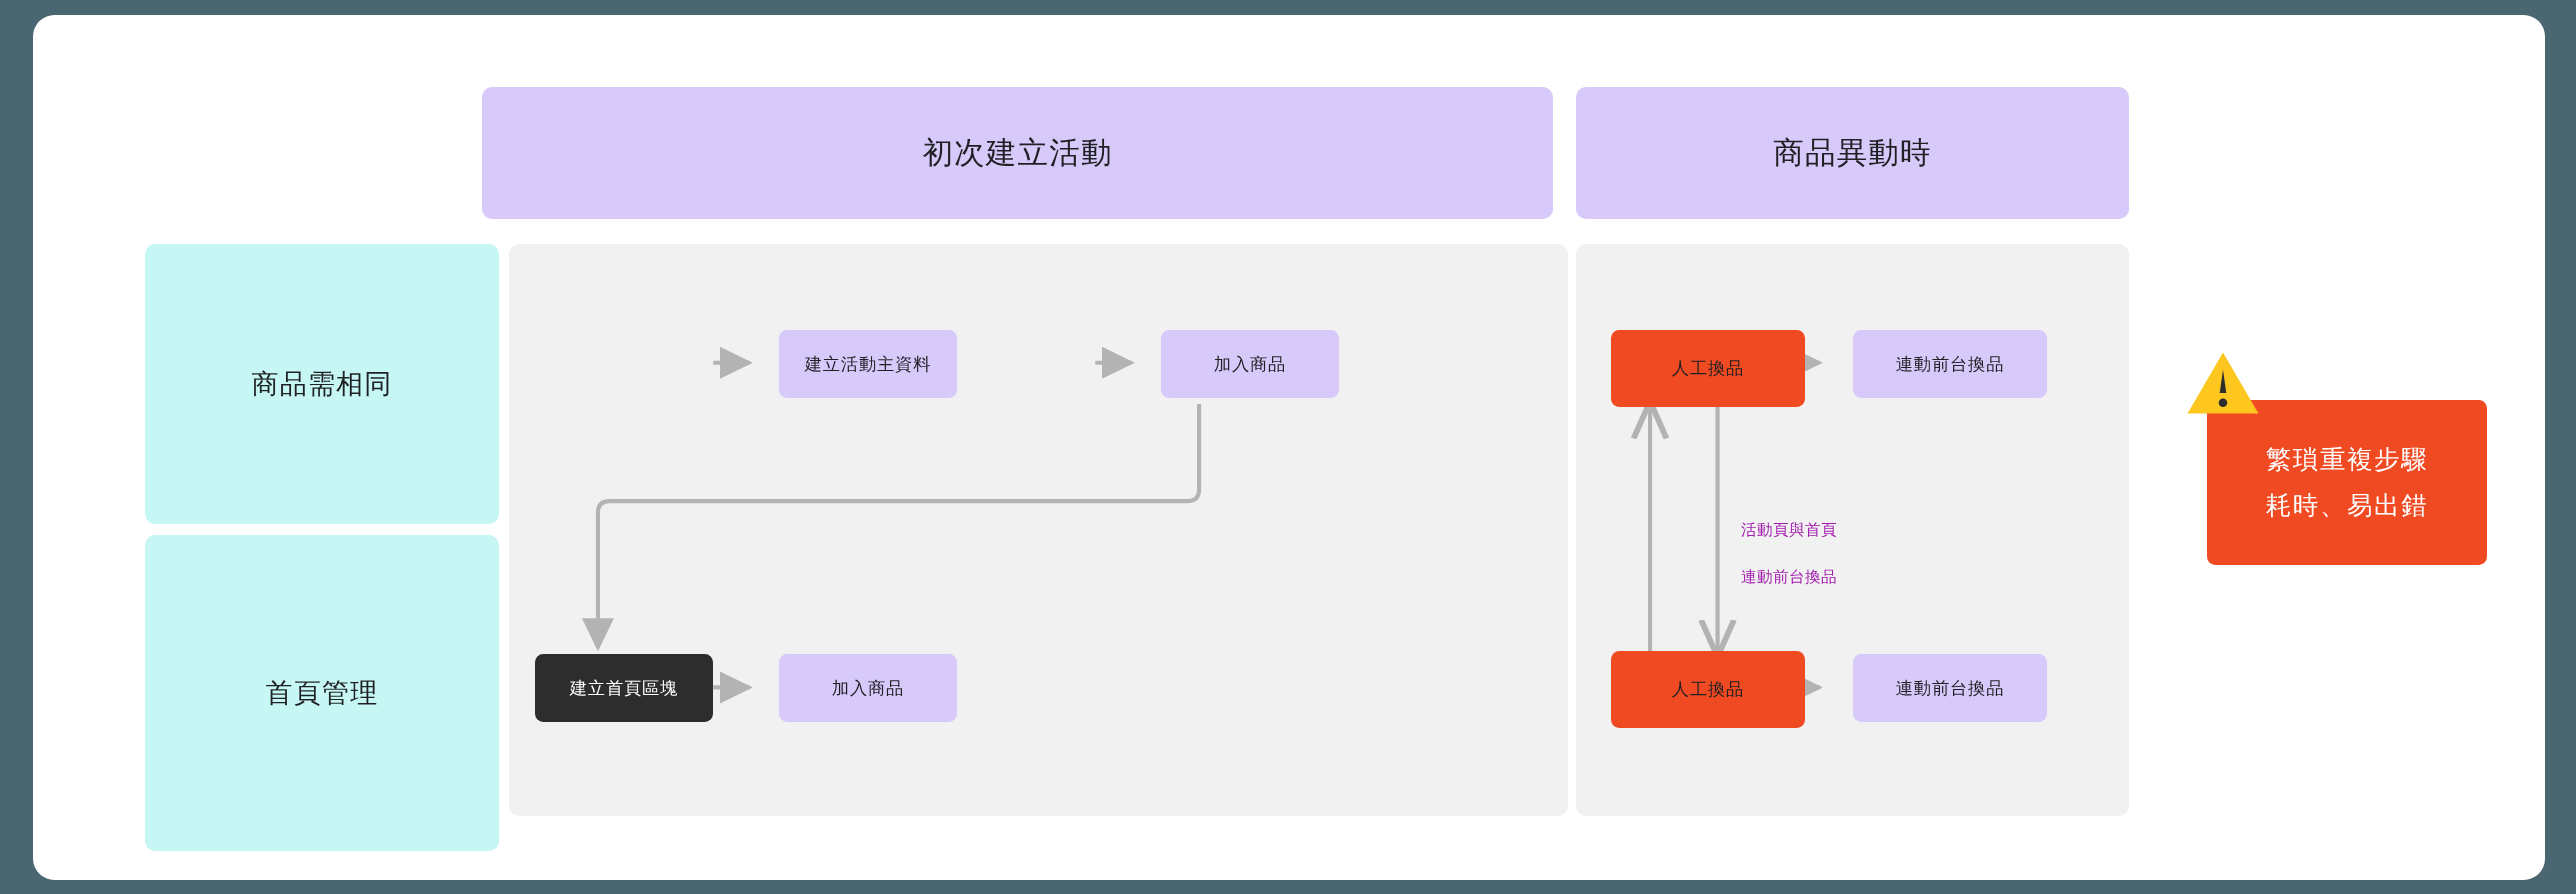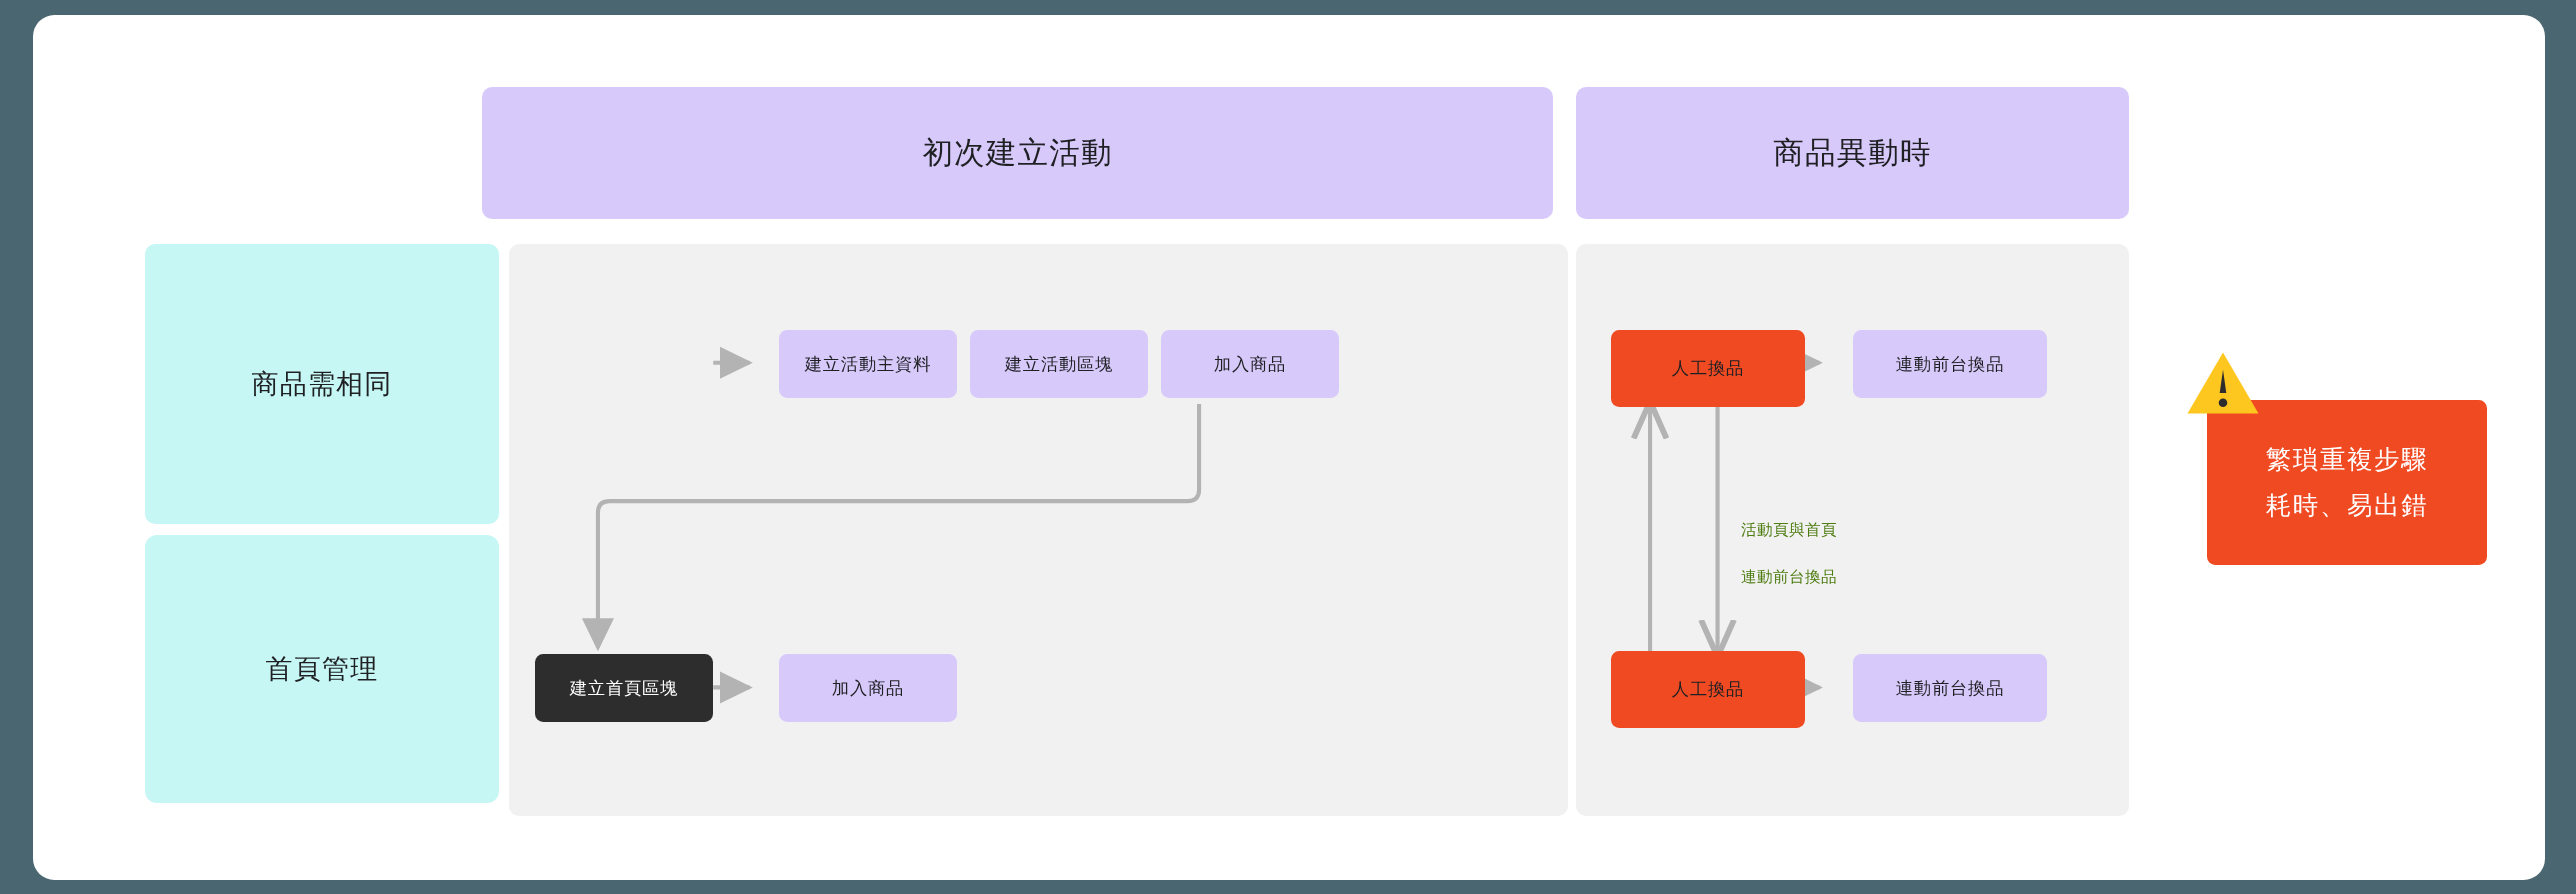--- a/index.html
+++ b/index.html
@@ -80,21 +80,21 @@
     width: 100%; height: 100%;
     pointer-events: none;
     overflow: visible;
   }
 
   
   .wire-note {
     position: absolute;
     font-size: 15.6px;
     line-height: 1.5;
-    color: #4d7c0f;
+    color: #a21caf;
     letter-spacing: 0.4px;
     white-space: pre-line;
   }
 
   
   #callout {
     position: absolute;
     left: 2174px;
     top: 385px;
     width: 280px;
@@ -128,21 +128,21 @@
   </div>
 
   <div class="phase-header abs" style="left:1543px; top:72px; width:553px; height:132px;">
     <span>商品異動時</span>
   </div>
 
   <div class="row-label abs" style="left:112px; top:229px; width:354px; height:280px;">
     <span>商品需相同</span>
   </div>
 
-  <div class="row-label abs" style="left:112px; top:520px; width:354px; height:268px;border-radius:12px;">
+  <div class="row-label abs" style="left:112px; top:520px; width:354px; height:316px;">
     <span>首頁管理</span>
   </div>
 
   <div class="flow-panel abs" style="left:476px; top:229px; width:1059px; height:572px;">
 
     <svg class="wires" viewBox="0 0 1286 694" preserveAspectRatio="none">
       <defs>
         <marker id="ah-r" markerWidth="9" markerHeight="9" refX="7.2" refY="4.5" orient="auto" markerUnits="strokeWidth">
           <path d="M0,0.6 L8,4.5 L0,8.4 z" fill="#b3b3b3"></path>
         </marker>
@@ -155,23 +155,20 @@
       <line x1="480" y1="144" x2="524" y2="144" stroke="#b3b3b3" stroke-width="5" marker-end="url(#ah-r)"></line>
       <line x1="712" y1="144" x2="756" y2="144" stroke="#b3b3b3" stroke-width="5" marker-end="url(#ah-r)"></line>
 
       <line x1="248" y1="538" x2="292" y2="538" stroke="#b3b3b3" stroke-width="5" marker-end="url(#ah-r)"></line>
 
       <path d="M 838,194 L 838,298 Q 838,312 824,312 L 122,312 Q 108,312 108,326 L 108,490" fill="none" stroke="#b3b3b3" stroke-width="5" marker-end="url(#ah-d)"></path>
     </svg>
 
     <div class="node purple" style="left:270px; top:86px; width:178px; height:68px;">
       <span>建立活動主資料</span>
-    </div>
-    <div class="node purple" style="left:461px; top:86px; width:178px; height:68px;">
-      <span>建立活動區塊</span>
     </div>
     <div class="node purple" style="left:652px; top:86px; width:178px; height:68px;">
       <span>加入商品</span>
     </div>
 
     <div class="node dark" style="left:26px;  top:410px; width:178px; height:68px;">
       <span>建立首頁區塊</span>
     </div>
     <div class="node purple" style="left:270px; top:410px; width:178px; height:68px;">
       <span>加入商品</span>

